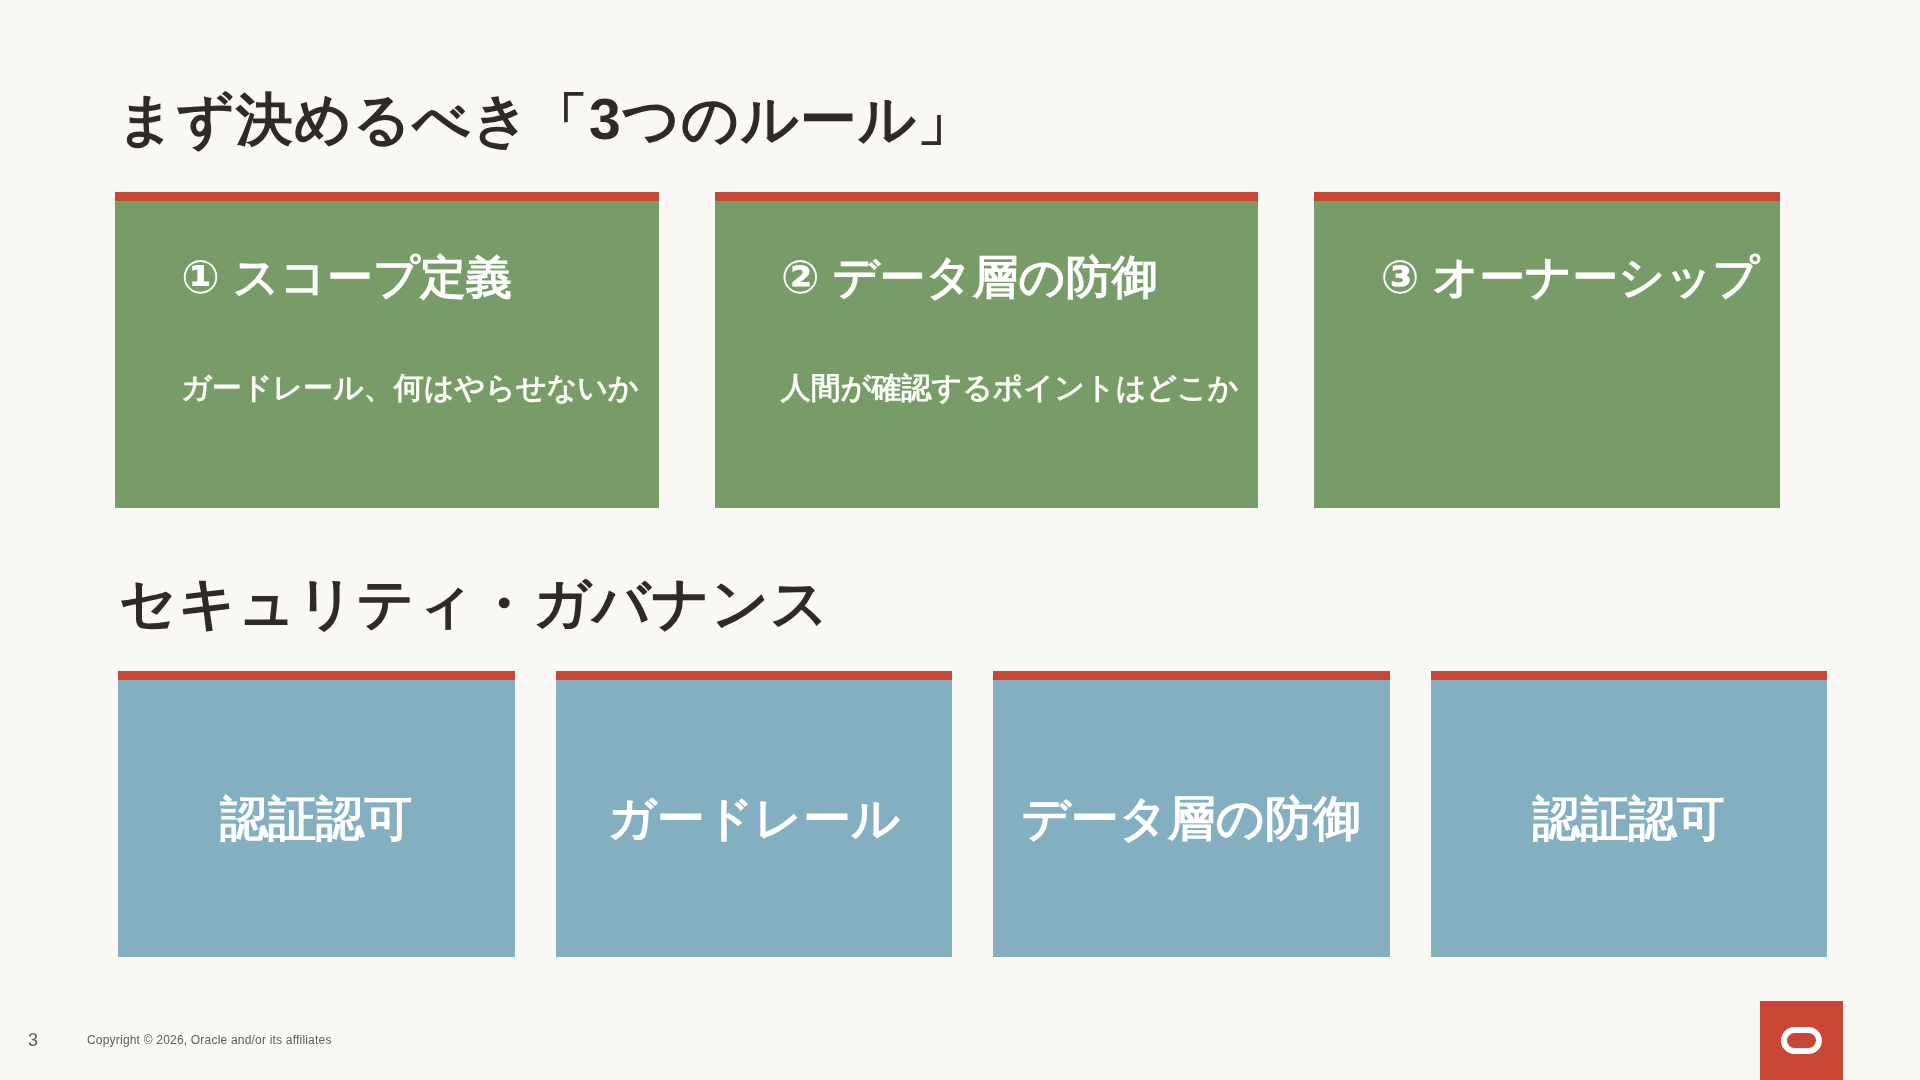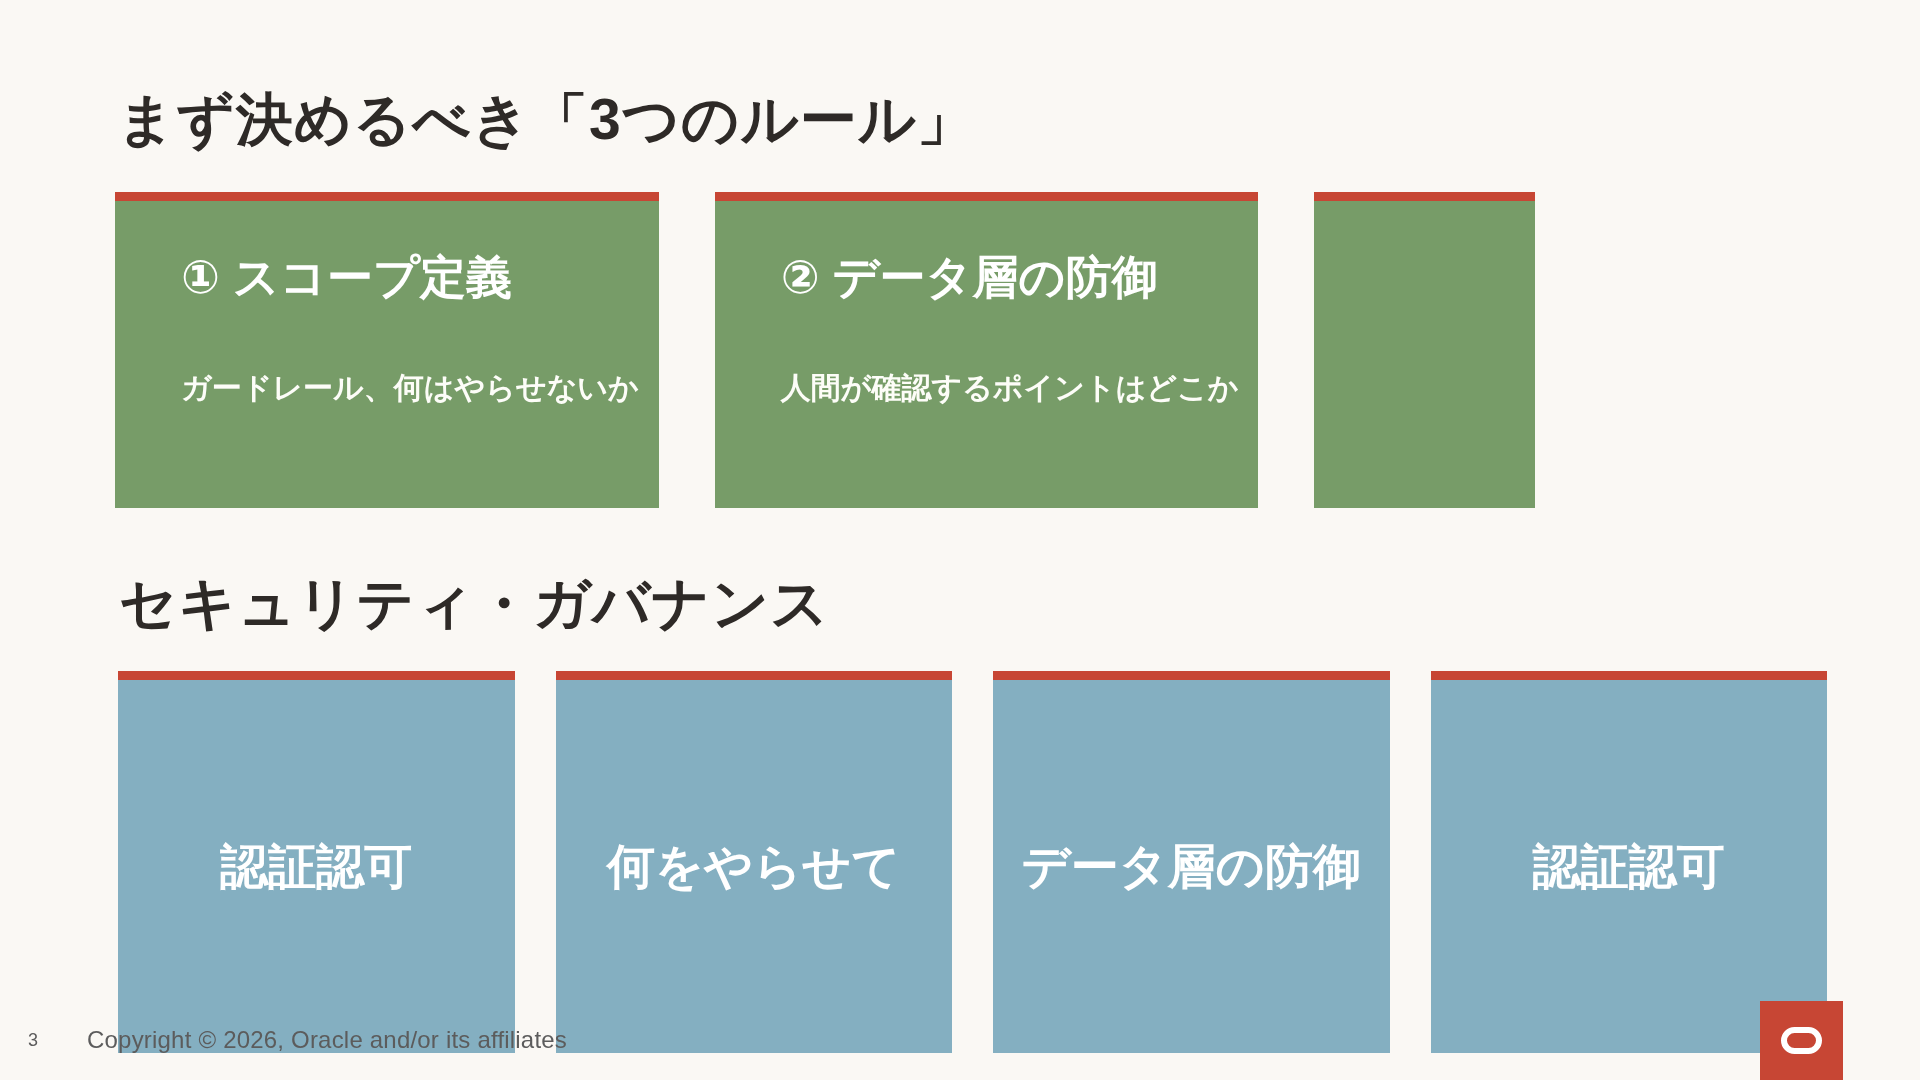--- a/index.html
+++ b/index.html
@@ -68,21 +68,21 @@
   .security-row {
     position: absolute;
     left: 118px;
     top: 671px;
     width: 1709px;
     display: flex;
     gap: 41px;
   }
   .security-card {
     flex: 1 1 0;
-    height: 382px;
+    height: 286px;
     background: #84AFC1;
     border-top: 9px solid #C74634;
     display: flex;
     align-items: center;
     justify-content: center;
   }
   .security-card-label {
     font-size: 48px;
     font-weight: 700;
     color: #FFFFFF;
@@ -99,21 +99,21 @@
   }
   .page-number {
     position: absolute;
     left: 28px;
     font-size: 18px;
     color: #5C5C5C;
   }
   .copyright {
     position: absolute;
     left: 87px;
-    font-size: 24px;
+    font-size: 12px;
     color: #5C5C5C;
     letter-spacing: 0.2px;
   }
   .oracle-logo {
     position: absolute;
     left: 1760px;
     top: 1001px;
     width: 83px;
     height: 79px;
     background: #C74634;
@@ -138,31 +138,32 @@
   <div class="rules-row">
     <div class="rule-card">
       <div class="rule-card-title">① スコープ定義</div>
       <div class="rule-card-sub">ガードレール、何はやらせないか</div>
     </div>
     <div class="rule-card">
       <div class="rule-card-title">② データ層の防御</div>
       <div class="rule-card-sub">人間が確認するポイントはどこか</div>
     </div>
     <div class="rule-card">
+      <div class="rule-card-title">③ オーナーシップ</div>
     </div>
   </div>
 
   <h2 class="section-title">セキュリティ・ガバナンス</h2>
 
   <div class="security-row">
     <div class="security-card">
       <div class="security-card-label">認証認可</div>
     </div>
     <div class="security-card">
-      <div class="security-card-label">何をやらせて</div>
+      <div class="security-card-label">ガードレール</div>
     </div>
     <div class="security-card">
       <div class="security-card-label">データ層の防御</div>
     </div>
     <div class="security-card">
       <div class="security-card-label">認証認可</div>
     </div>
   </div>
 
   <div class="footer">

